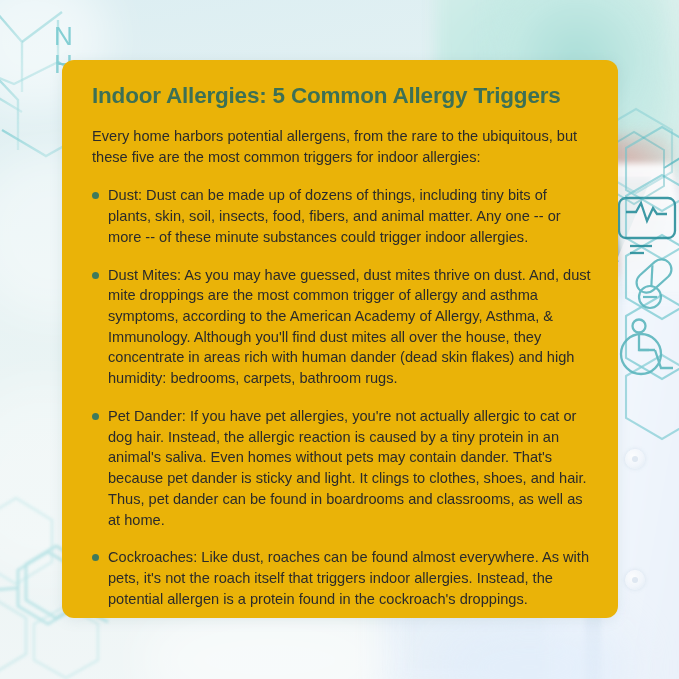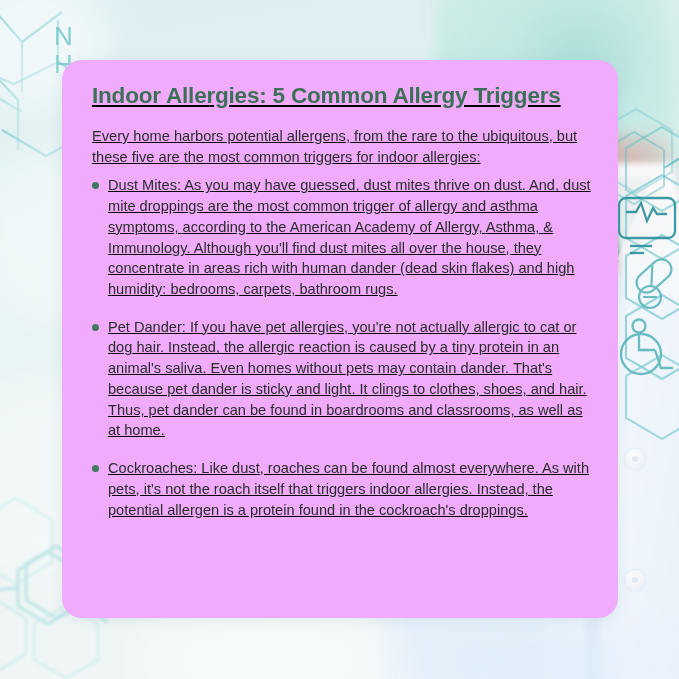--- a/index.html
+++ b/index.html
@@ -87,43 +87,42 @@
 
   
   #bg-vectors{ position:absolute; inset:0; }
   #bg-vectors svg{ width:679px; height:679px; display:block; }
 
   
   #content-card{
     position:absolute;
     left:62px; top:60px;
     width:556px; height:558px;
-    background:#f0abfc;
-    border-radius:20px;
+    background:#eab308;
+    border-radius:12px;
     box-shadow:0 2px 14px rgba(90,130,150,.13);
     padding:22px 26px 20px 26px;
-    text-decoration:underline;
   }
 
   #article-title{
     color:#3c7055;
     font-size:22.5px;
     font-weight:bold;
     letter-spacing:-.2px;
     line-height:1.2;
     padding-left:4px;
     margin-bottom:17px;
   }
 
   #intro-paragraph{
     color:#2b2b2b;
     font-size:14.6px;
     line-height:1.42;
     padding-left:4px;
-    margin-bottom:8px;
+    margin-bottom:18px;
   }
 
   #triggers-list{ list-style:none; }
 
   .trigger-item{
     position:relative;
     padding-left:20px;
     margin-bottom:17px;
     color:#2b2b2b;
     font-size:14.6px;
@@ -248,20 +247,24 @@
 
 <div id="content-card">
 
   <h1 id="article-title">Indoor Allergies: 5 Common Allergy Triggers</h1>
 
   <p id="intro-paragraph">Every home harbors potential allergens, from the rare to the ubiquitous, but these five are the most common triggers for indoor allergies:</p>
 
   <ul id="triggers-list">
     <li class="trigger-item">
       <span class="trigger-bullet"></span>
+      <span>Dust: Dust can be made up of dozens of things, including tiny bits of plants, skin, soil, insects, food, fibers, and animal matter. Any one -- or more -- of these minute substances could trigger indoor allergies.</span>
+    </li>
+    <li class="trigger-item">
+      <span class="trigger-bullet"></span>
       <span>Dust Mites: As you may have guessed, dust mites thrive on dust. And, dust mite droppings are the most common trigger of allergy and asthma symptoms, according to the American Academy of Allergy, Asthma, &amp; Immunology. Although you'll find dust mites all over the house, they concentrate in areas rich with human dander (dead skin flakes) and high humidity: bedrooms, carpets, bathroom rugs.</span>
     </li>
     <li class="trigger-item">
       <span class="trigger-bullet"></span>
       <span>Pet Dander: If you have pet allergies, you're not actually allergic to cat or dog hair. Instead, the allergic reaction is caused by a tiny protein in an animal's saliva. Even homes without pets may contain dander. That's because pet dander is sticky and light. It clings to clothes, shoes, and hair. Thus, pet dander can be found in boardrooms and classrooms, as well as at home.</span>
     </li>
     <li class="trigger-item">
       <span class="trigger-bullet"></span>
       <span>Cockroaches: Like dust, roaches can be found almost everywhere. As with pets, it's not the roach itself that triggers indoor allergies. Instead, the potential allergen is a protein found in the cockroach's droppings.</span>
     </li>

